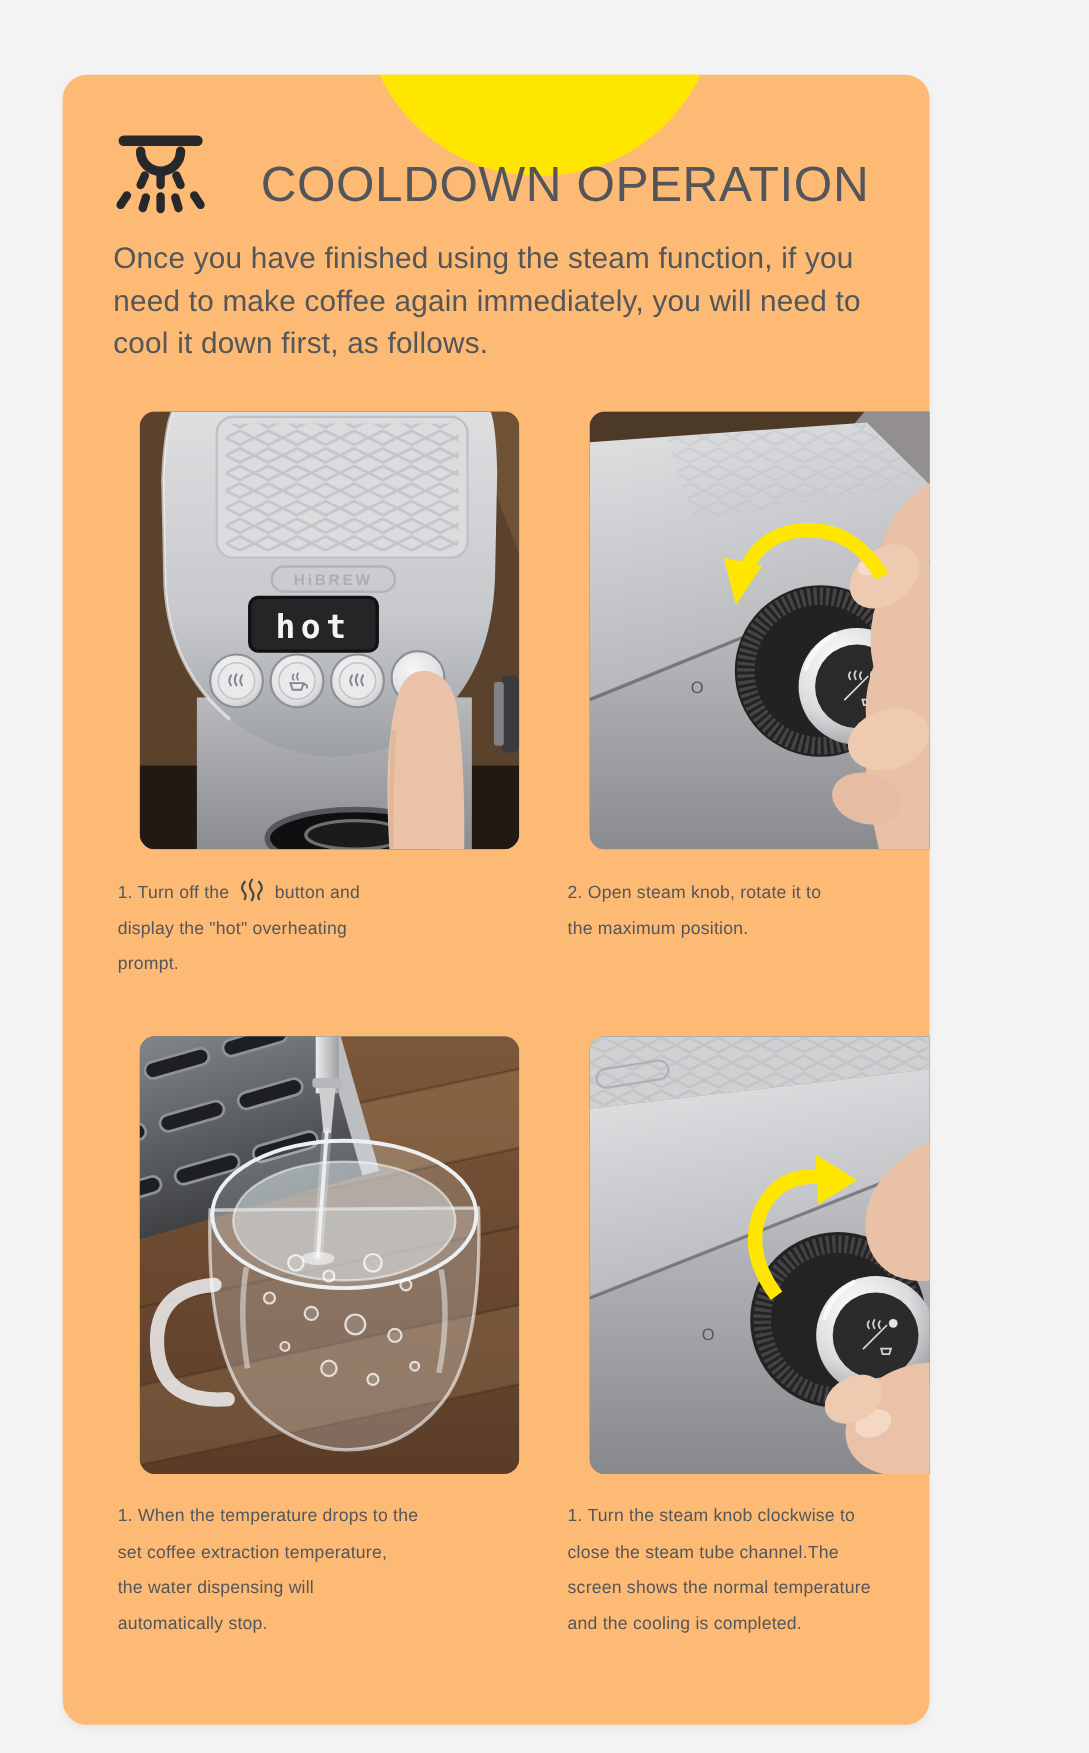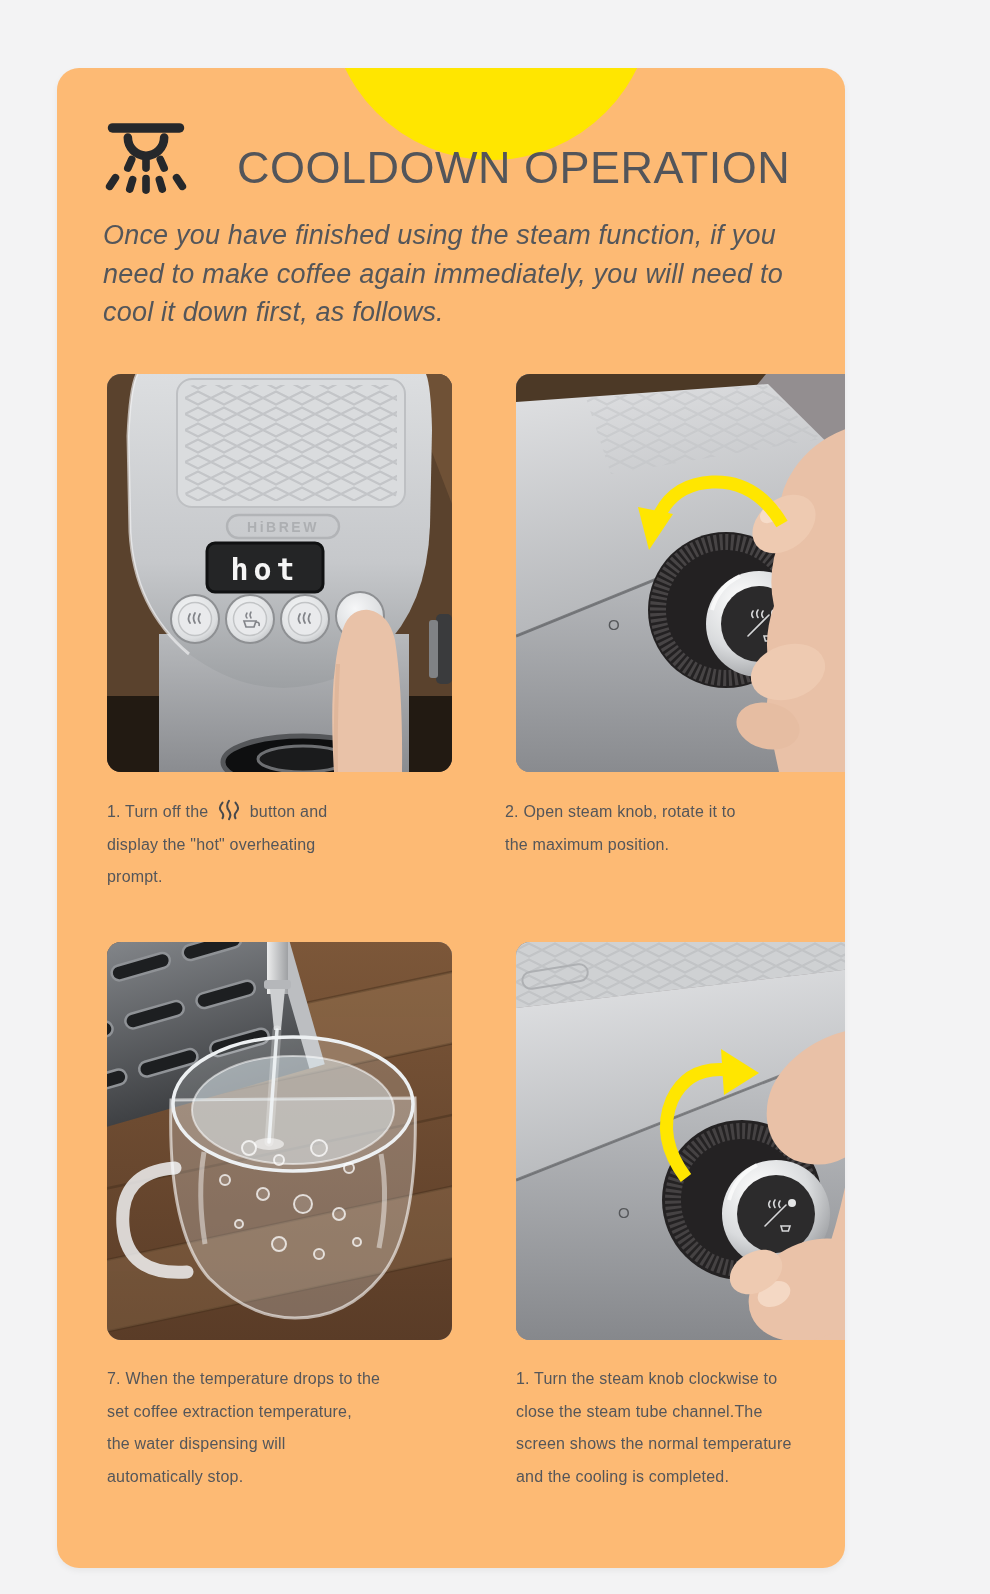--- a/index.html
+++ b/index.html
@@ -16,34 +16,34 @@
     position:absolute;left:272px;top:-232px;width:324px;height:324px;
     border-radius:50%;background:#ffe600;
   }
   .header-icon{position:absolute;left:46px;top:46px;width:86px;height:92px;}
   .title{
     position:absolute;left:180px;top:74px;font-size:45px;line-height:52px;
     letter-spacing:0.5px;color:#53555a;white-space:nowrap;font-weight:400;
   }
   .intro{
     position:absolute;left:46px;top:148px;width:812px;font-size:27px;
-    line-height:38.5px;color:#54565a;white-space:pre-line;letter-spacing:0.2px;font-style:italic;
+    line-height:38.5px;color:#54565a;white-space:pre-line;letter-spacing:0.2px;
   }
   .photo{
     position:absolute;width:345px;height:398px;border-radius:14px;
-    overflow:hidden;background:#8b8d90;
+    overflow:hidden;background:#8b8d90;margin-left:20px;
   }
   .photo svg{display:block;width:345px;height:398px;}
   .p1{left:50px;top:306px;}  .p2{left:459px;top:306px;}
   .p3{left:50px;top:874px;}  .p4{left:459px;top:874px;}
   .caption{
     position:absolute;width:410px;font-size:16px;line-height:32.5px;
     color:#54565a;white-space:pre-line;letter-spacing:0.2px;
   }
-  .c1{left:50px;top:728px;}  .c2{left:448px;top:728px;}
+  .c1{left:50px;top:728px;}  .c2{left:459px;top:728px;}
   .c3{left:50px;top:1295px;} .c4{left:459px;top:1295px;}
   .inline-icon{display:inline-block;vertical-align:-5px;margin:0 2px;}
   svg text{font-family:"Liberation Sans",sans-serif;}
 </style>
 </head>
 <body>
 
 <div class="page">
   <div class="panel">
     <div class="accent-circle"></div>
@@ -310,21 +310,21 @@
           <ellipse cx="258" cy="352" rx="17" ry="12" fill="#f4d8c4" transform="rotate(-24 258 352)"></ellipse>
           <ellipse cx="240" cy="330" rx="28" ry="20" fill="#eecab1" transform="rotate(-30 240 330)"></ellipse>
         </g>
         <g>
           <path d="M170 236 Q140 196 156 158 Q172 124 212 128" fill="none" stroke="#ffe600" stroke-width="13"></path>
           <polygon points="205,107 243,131 208,153" fill="#ffe600"></polygon>
         </g>
       </svg>
     </div>
 
-    <div class="caption c3">7. When the temperature drops to the
+    <div class="caption c3">1. When the temperature drops to the
 set coffee extraction temperature,
 the water dispensing will
 automatically stop.</div>
     <div class="caption c4">1. Turn the steam knob clockwise to
 close the steam tube channel.The
 screen shows the normal temperature
 and the cooling is completed.</div>
   </div>
 </div>
 

